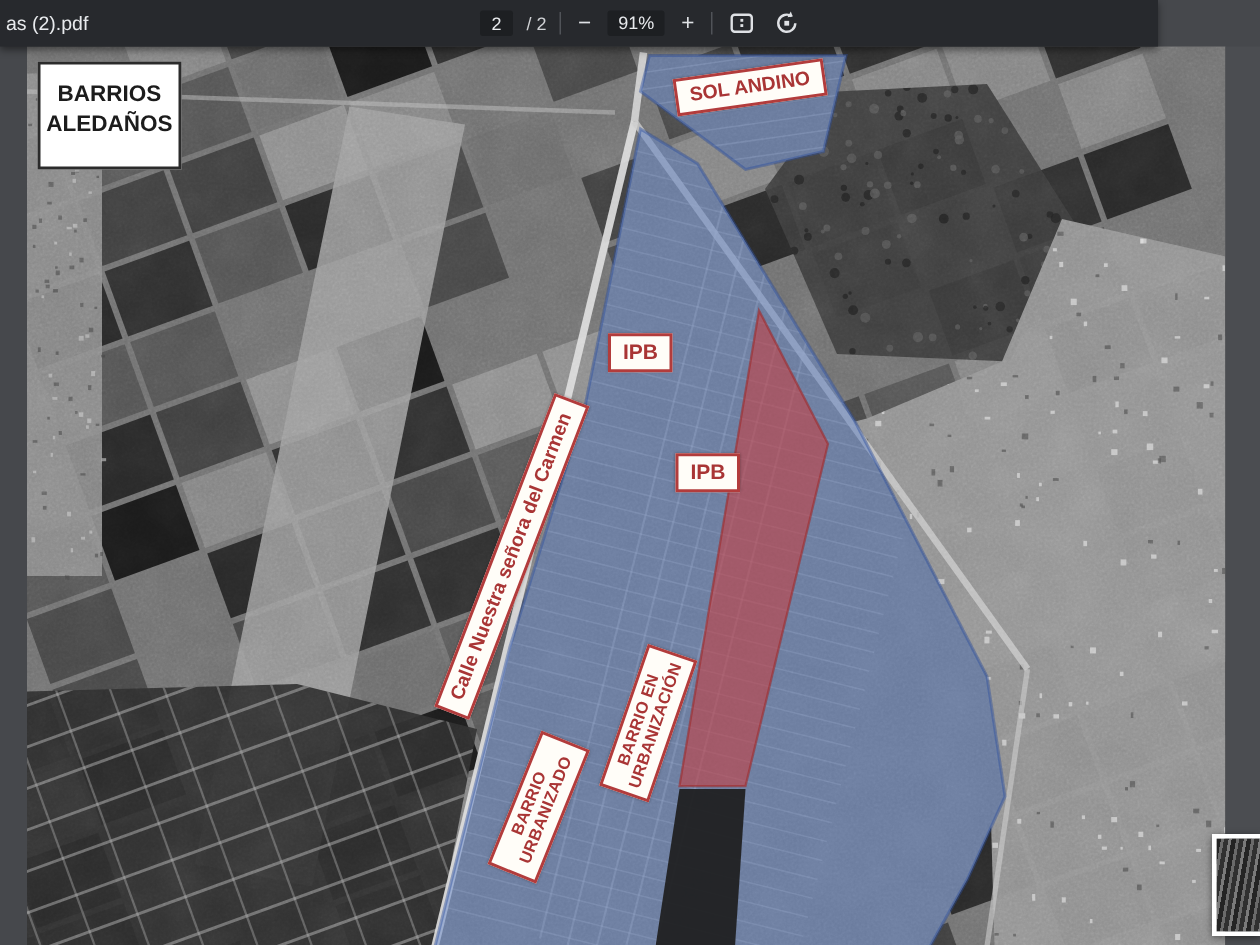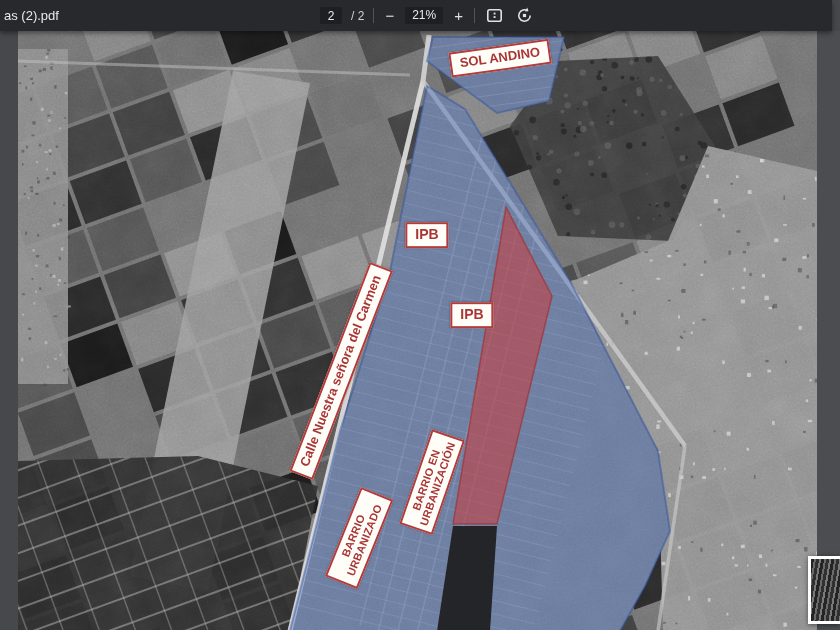--- a/index.html
+++ b/index.html
@@ -1,18 +1,18 @@
 <!DOCTYPE html>
 <html><head>
 <meta charset="utf-8">
 <style>
   html,body{margin:0;padding:0;width:840px;height:630px;overflow:hidden;background:#46484c;
     font-family:"Liberation Sans",sans-serif;}
   
-  .toolbar{position:absolute;left:0;top:0;width:832px;height:31px;background:#27292d;
+  .toolbar{position:absolute;left:0;top:0;width:772px;height:31px;background:#27292d;
     box-shadow:0 2px 5px rgba(0,0,0,.45);z-index:20;color:#e8eaed;}
   .filename{position:absolute;left:4px;top:8px;font-size:13px;color:#e8eaed;white-space:nowrap;}
   .tb-center{position:absolute;left:320px;top:0;height:31px;display:flex;align-items:center;gap:9px;}
   .page-box,.zoom-box{background:#1d1f22;color:#e8eaed;border:none;border-radius:2px;
     font-size:12px;text-align:center;}
   .page-box{width:22px;height:17px;padding:0;}
   .zoom-box{width:38px;height:17px;line-height:17px;}
   .page-total{font-size:12px;color:#cfd1d4;white-space:nowrap;}
   .sep{width:1px;height:15px;background:#505358;}
   .tb-btn{background:none;border:none;color:#dfe1e5;font-size:15px;line-height:15px;
@@ -39,21 +39,21 @@
 </head>
 <body>
 
 <div class="toolbar">
   <div class="filename">as (2).pdf</div>
   <div class="tb-center">
     <input class="page-box" readonly="" value="2" style="">
     <span class="page-total"><span>/</span>&nbsp;<span>2</span></span>
     <div class="sep"></div>
     <button class="tb-btn">−</button>
-    <div class="zoom-box">21%</div>
+    <div class="zoom-box">91%</div>
     <button class="tb-btn">+</button>
     <div class="sep"></div>
     <button class="tb-btn">
       <svg width="17" height="17" viewBox="0 0 17 17">
         <rect x="1.8" y="2.8" width="13.4" height="11.4" rx="2" fill="none" stroke="#dfe1e5" stroke-width="1.6"></rect>
         <rect x="7.6" y="5.6" width="1.9" height="1.9" fill="#dfe1e5"></rect>
         <rect x="7.6" y="9.1" width="1.9" height="1.9" fill="#dfe1e5"></rect>
       </svg>
     </button>
     <button class="tb-btn">
@@ -1010,20 +1010,21 @@
     <rect x="0" y="0" width="799" height="600" filter="url(#blotchF)" opacity="0.28" style="mix-blend-mode:soft-light"></rect>
     <rect x="0" y="0" width="799" height="600" filter="url(#grainF)" opacity="0.22" style="mix-blend-mode:overlay"></rect>
 
     <polygon points="415,6 546,6 531,70 479,82 409,30" fill="#4a72c4" fill-opacity="0.42" stroke="#2f4f9e" stroke-opacity="0.45" stroke-width="2"></polygon>
     <polygon points="409,55 447,78 552,250 640,420 652,500 627,555 602,600 272,600 322,400 372,240" fill="#4a72c4" fill-opacity="0.42" stroke="#2f4f9e" stroke-opacity="0.45" stroke-width="2"></polygon>
     <polygon points="488,176 534,265 479,493 435,493" fill="#cc3b3b" fill-opacity="0.55" stroke="#a02a2a" stroke-opacity="0.6" stroke-width="1.5"></polygon>
 
     <polygon points="435,495 479,495 472,600 419,600" fill="#1d1d1d" opacity="0.92"></polygon>
   </svg>
 
+  <div class="legend-box">BARRIOS ALEDAÑOS</div>
   <div class="map-label" style="left:482px;top:27px;--r:-8deg">SOL ANDINO</div>
   <div class="map-label" style="left:409px;top:204px;font-size:14px">IPB</div>
   <div class="map-label" style="left:454px;top:284px;font-size:14px">IPB</div>
   <div class="map-label" style="left:323px;top:340px;--r:-69deg;font-size:13px">Calle Nuestra señora del Carmen</div>
   <div class="map-label small" style="left:414px;top:451px;--r:-71deg;width:88px">BARRIO EN URBANIZACIÓN</div>
   <div class="map-label small" style="left:341px;top:507px;--r:-68deg;width:84px">BARRIO URBANIZADO</div>
 </div>
 
 <div class="thumb"></div>
 

